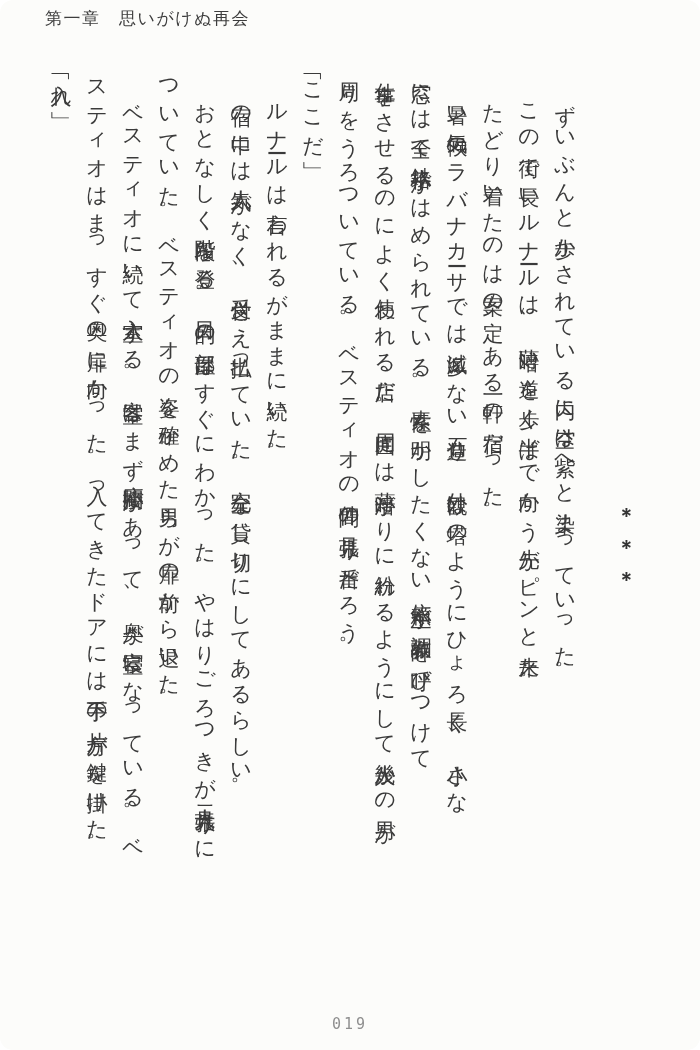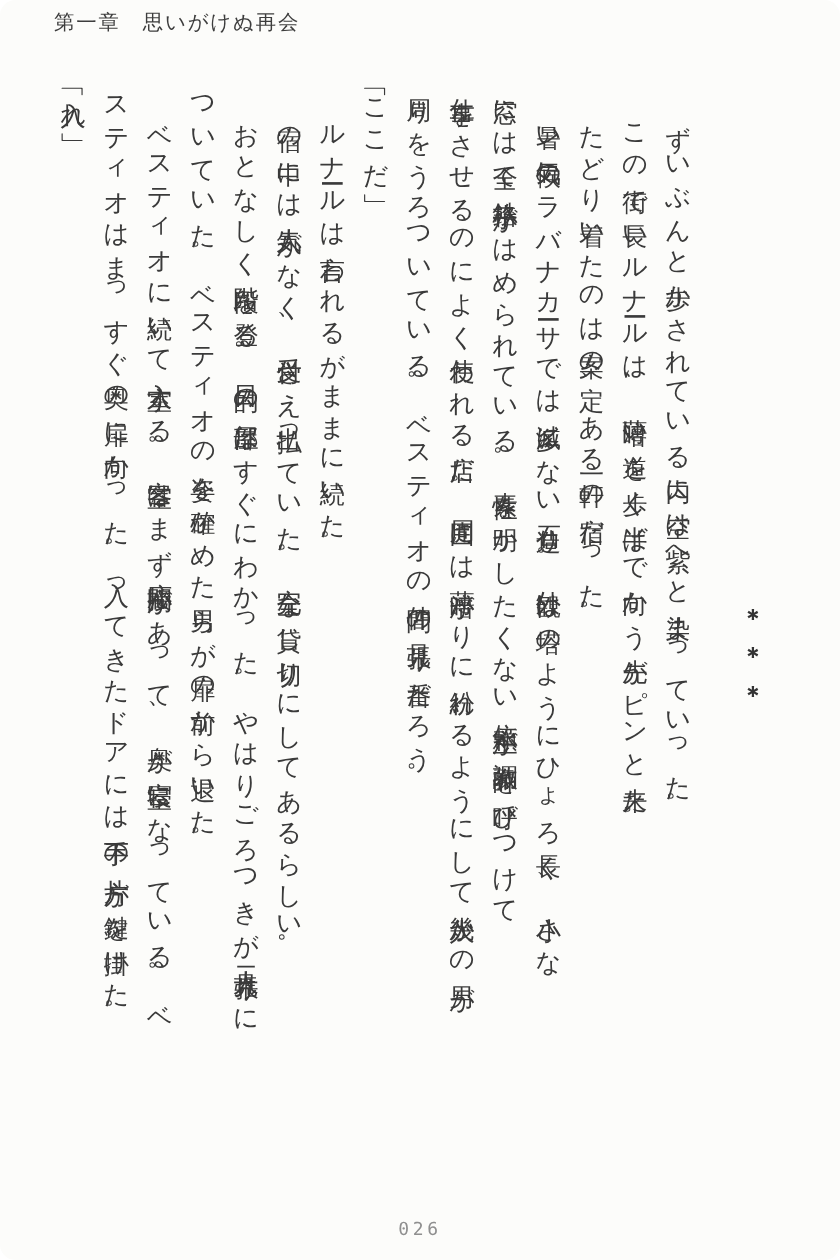--- a/index.html
+++ b/index.html
@@ -83,15 +83,15 @@
     <p>「ここだ」</p>
     <p class="indent">ルナールは言われるがままに続いた。</p>
     <p class="indent">宿の中には人気がなく、受付さえ出払っていた。完全な貸し切りにしてあるらしい。</p>
     <p class="indent">おとなしく階段を登る。目的の部屋はすぐにわかった。やはりごろつきが二人見張りに</p>
     <p>ついていた。ベスティオの姿を確かめた男らが扉の前から退いた。</p>
     <p class="indent">ベスティオに続いて入室する。客室はまず応接間があって、奥が寝室になっている。ベ</p>
     <p>スティオはまっすぐ奥の扉に向かった。入ってきたドアには手下の片方が鍵を掛けた。</p>
     <p>「入れ」</p>
   </div>
 
-  <div class="page-number">026</div>
+  <div class="page-number">019</div>
 
 </div>
 
 </body></html>

